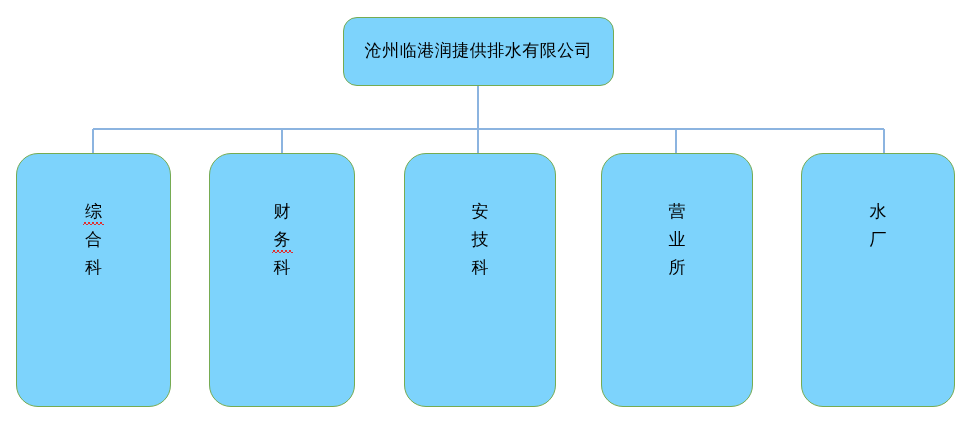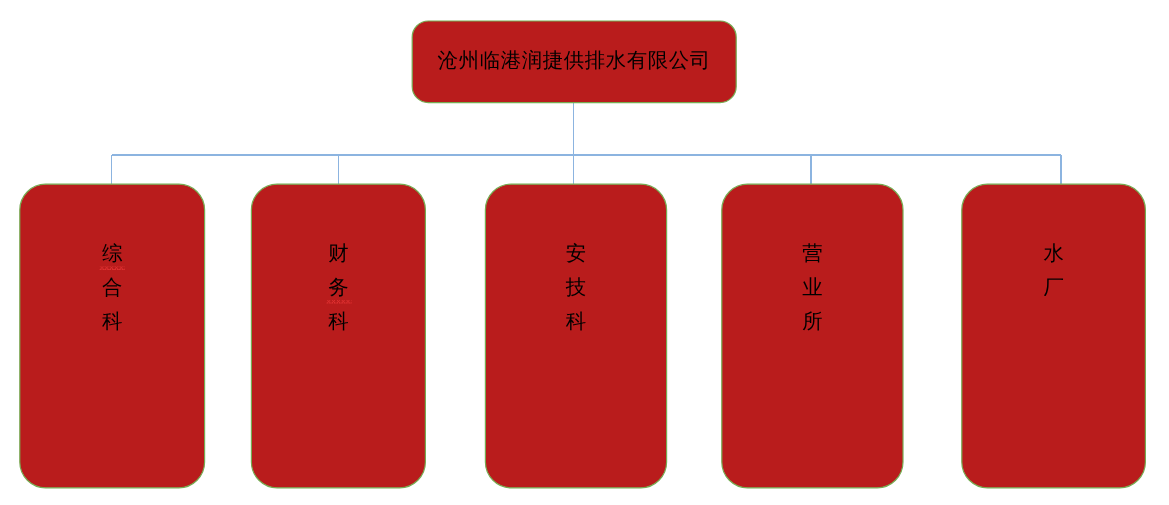--- a/index.html
+++ b/index.html
@@ -25,21 +25,21 @@
     top: 0;
     width: 974px;
     height: 421px;
     pointer-events: none;
   }
 
   
   .node-box {
     position: absolute;
     box-sizing: border-box;
-    background: #b91c1c;
+    background: #7dd3fc;
     border: 1.6px solid #76ab52;
     display: flex;
     align-items: center;
     justify-content: center;
   }
 
   
   #root-node {
     left: 343px;
     top: 17px;

